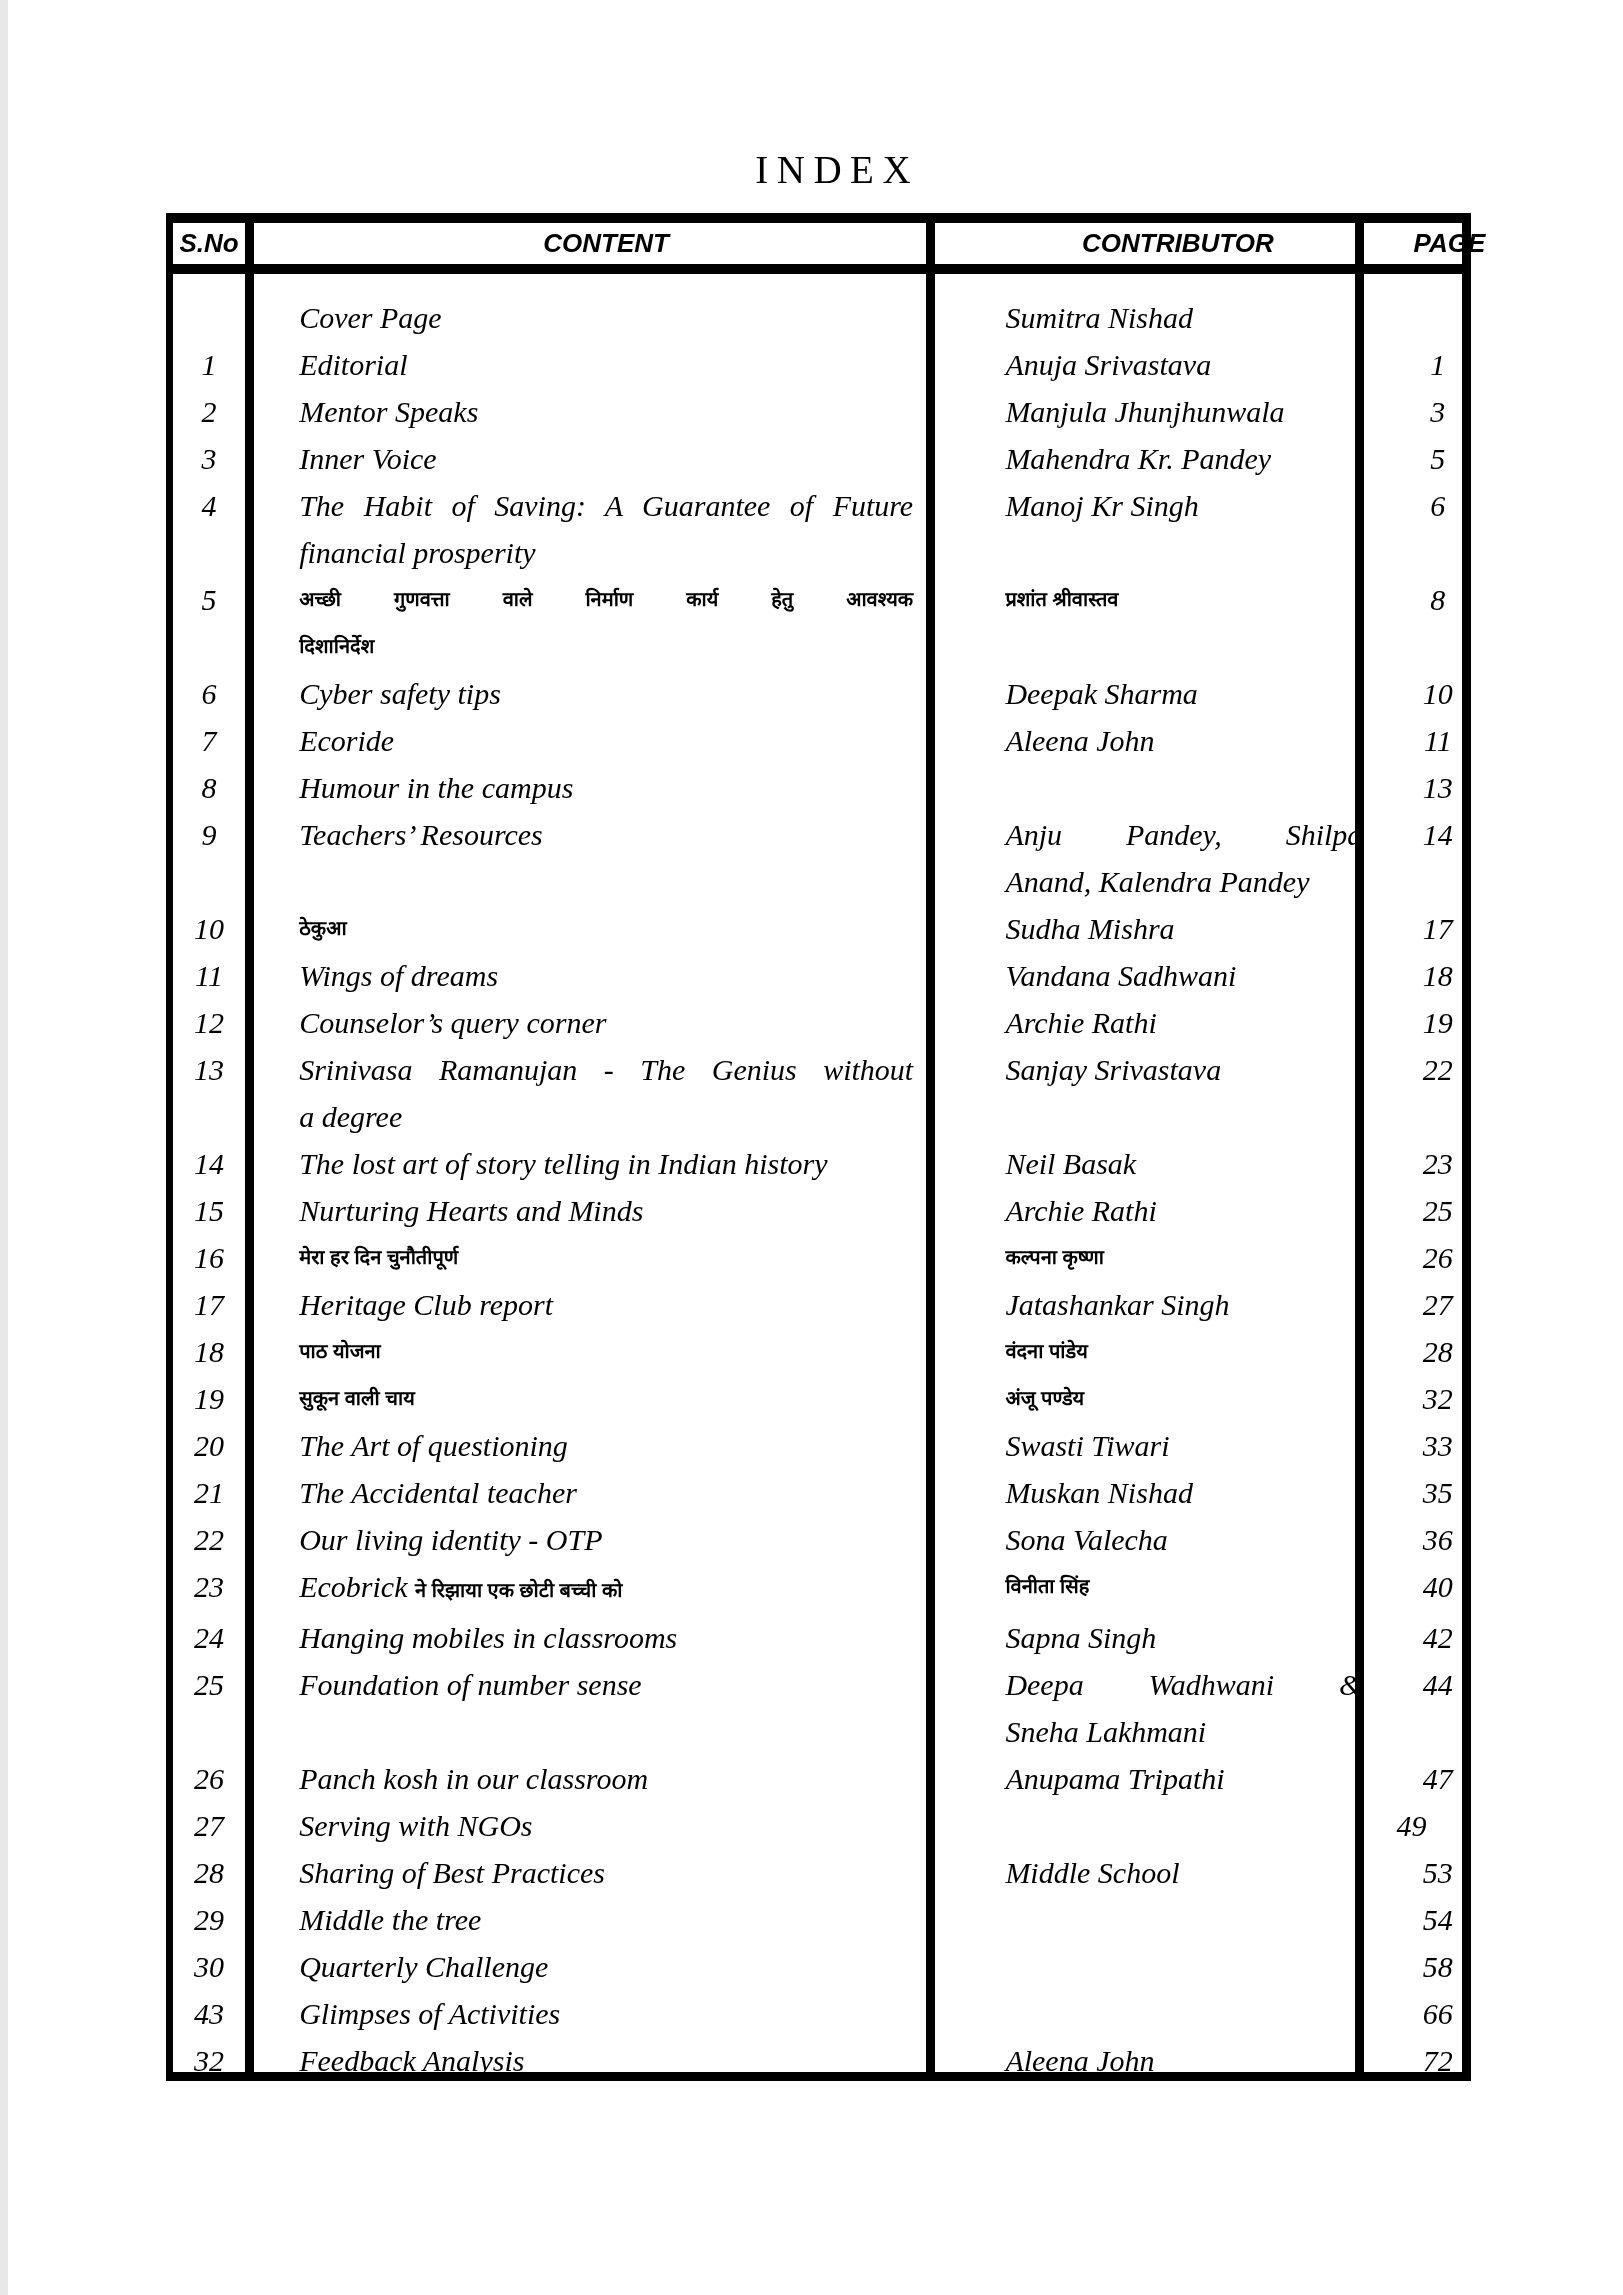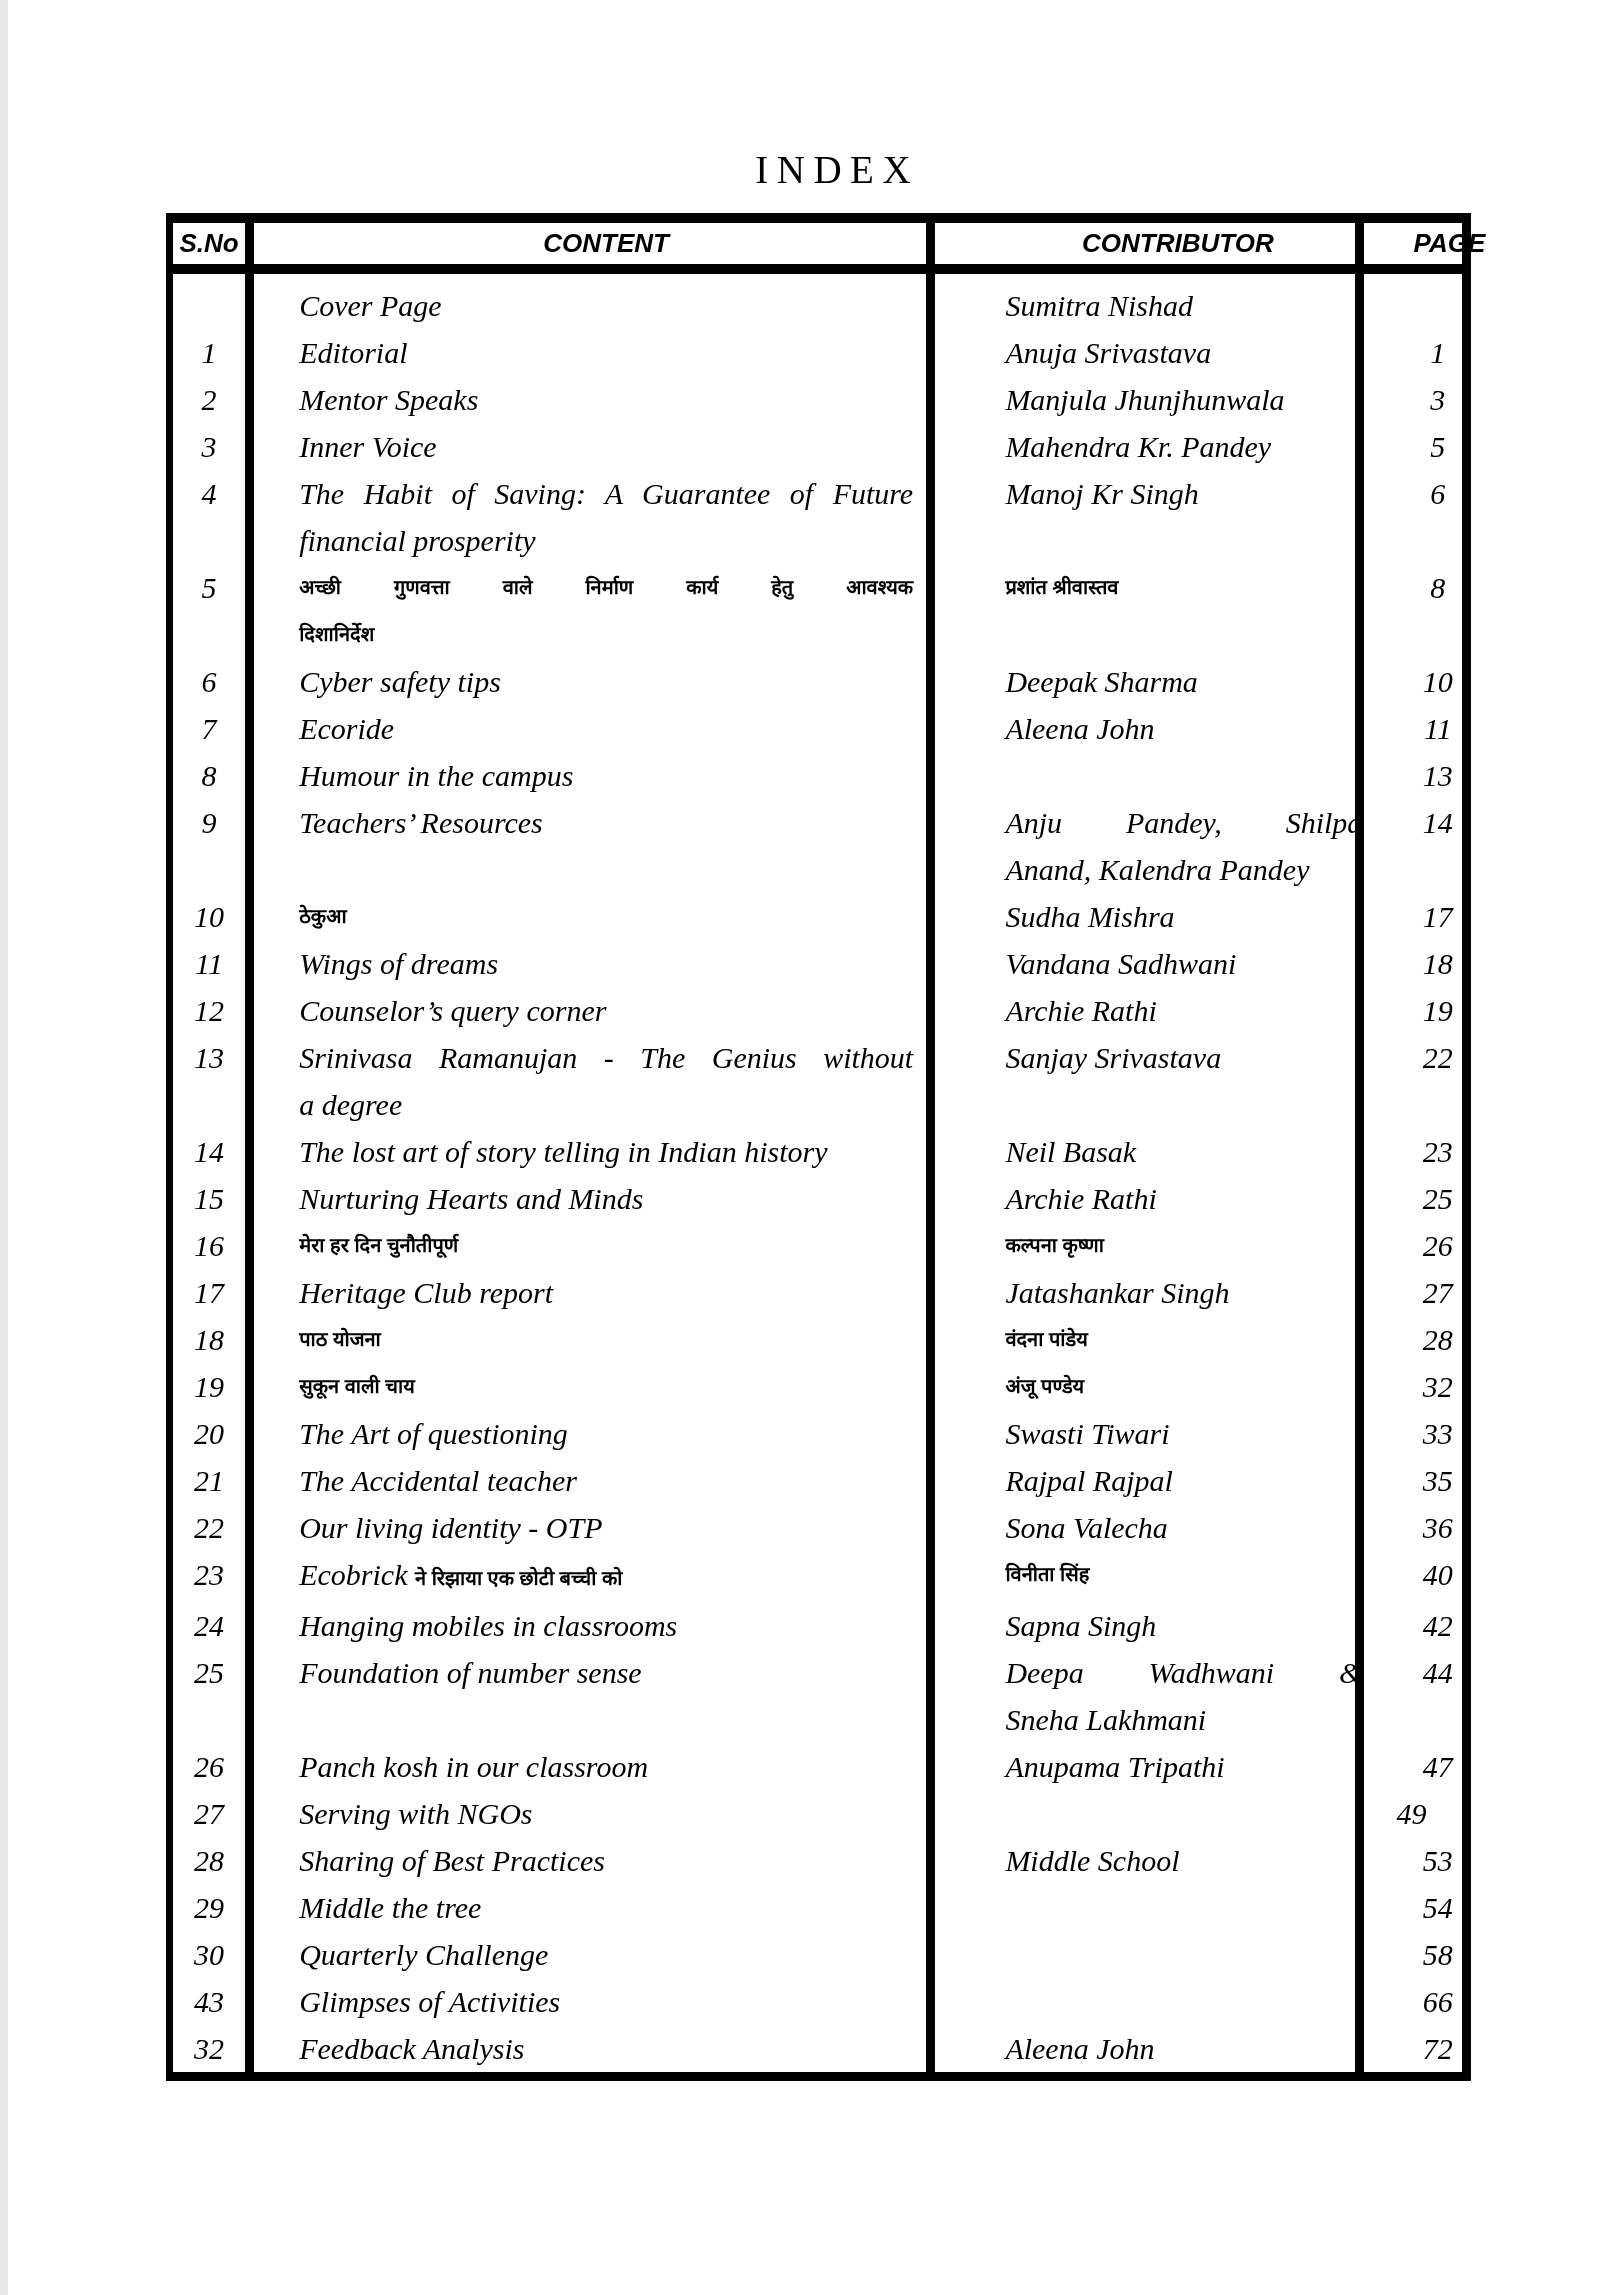--- a/index.html
+++ b/index.html
@@ -53,21 +53,21 @@
   .thead{
     height:41px;
     border-bottom:10.5px solid #000;
     align-items:center;
     font-family:"Liberation Sans","DejaVu Sans",sans-serif;
     font-weight:bold;
     font-style:italic;
     font-size:26px;
   }
   .th{ text-align:center; line-height:41px; white-space:nowrap; }
-  .tbody{ padding-top:8px; }
+  .tbody{ padding-top:20px; }
   .tr{ min-height:47px; }
   .td{ line-height:47px; }
   .td-sno{ text-align:center; font-style:italic; font-size:30px; }
   .td-content{ padding:0 29px; font-style:italic; font-size:30px; }
   .td-contrib{ padding:0 26px 0 38px; font-style:italic; font-size:30px; }
   .td-page{ text-align:center; font-style:italic; font-size:30px; }
   .line{ display:block; }
   .hi{
     font-style:normal;
     font-weight:600;
@@ -376,21 +376,21 @@
           <div class="td td-page">33</div>
         </div>
         <div class="tr grid">
           <div class="td td-sno">21</div>
           <div></div>
           <div class="td td-content">
             <div class="line">The Accidental teacher</div>
           </div>
           <div></div>
           <div class="td td-contrib">
-            <div class="line">Rajpal Rajpal</div>
+            <div class="line">Muskan Nishad</div>
           </div>
           <div></div>
           <div class="td td-page">35</div>
         </div>
         <div class="tr grid">
           <div class="td td-sno">22</div>
           <div></div>
           <div class="td td-content">
             <div class="line">Our living identity - OTP</div>
           </div>

